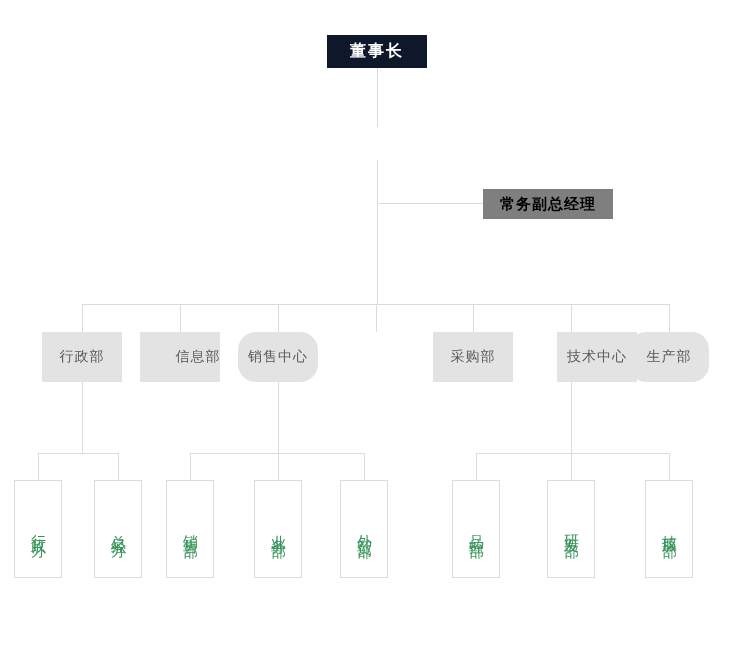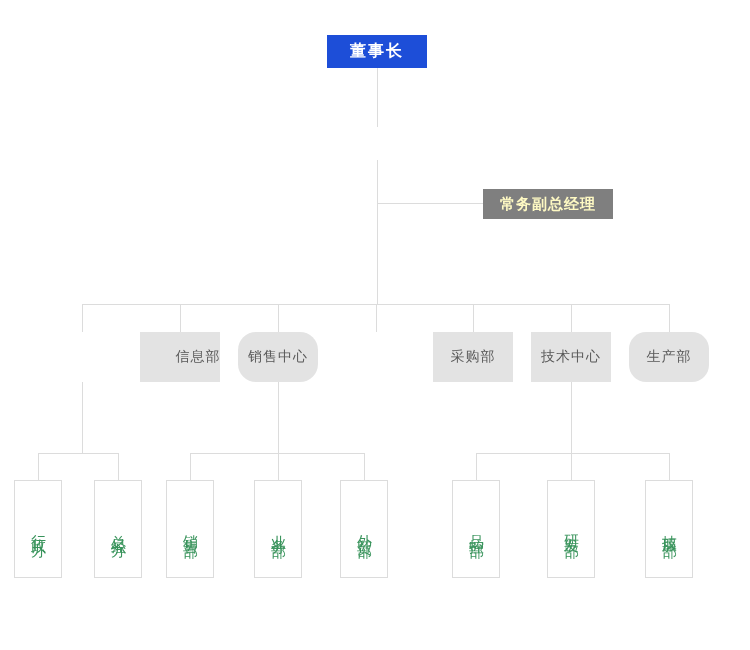--- a/index.html
+++ b/index.html
@@ -31,42 +31,42 @@
     justify-content: center;
     box-sizing: border-box;
     z-index: 2;
     text-align: center;
     white-space: nowrap;
   }
   
   .node.chairman {
     left: 327px; top: 35px;
     width: 100px; height: 33px;
-    background: #1d4ed8;
+    background: #0f172a;
     color: #ffffff;
     font-size: 16px;
     font-weight: 600;
     letter-spacing: 2px;
   }
   
   .node.gm {
     left: 327px; top: 127px;
     width: 100px; height: 33px;
     background: #F7A800;
     color: #ffffff;
     font-size: 16px;
     font-weight: 600;
     letter-spacing: 2px;
   }
   
   .node.deputy {
     left: 483px; top: 189px;
     width: 130px; height: 30px;
     background: #7F7F7F;
-    color: #fef9c3;
+    color: #000000;
     font-size: 15px;
     font-weight: 600;
     letter-spacing: 1px;
   }
   
   .node.dept {
     top: 332px;
     width: 80px; height: 50px;
     background: #E3E3E3;
     color: #595959;
@@ -119,24 +119,25 @@
   <div class="line h" style="left:476px; top:453px; width:193px;"></div>
   <div class="line v" style="left:476px; top:453px; height:27px;"></div>
   <div class="line v" style="left:571px; top:453px; height:27px;"></div>
   <div class="line v" style="left:669px; top:453px; height:27px;"></div>
 
   <div class="node chairman">董事长</div>
 
 
   <div class="node deputy">常务副总经理</div>
 
+  <div class="node dept" style="left:42px;">行政部</div>
   <div class="node dept" style="left:140px;padding-left:36px;">信息部</div>
   <div class="node dept" style="left:238px;border-radius:18px;">销售中心</div>
   <div class="node dept" style="left:433px;">采购部</div>
-  <div class="node dept" style="left:531px;">技术中心</div>
+  <div class="node dept" style="left:557px;">技术中心</div>
   <div class="node dept" style="left:629px;border-radius:17px;">生产部</div>
 
   <div class="node office" style="left:14px;">行政办</div>
   <div class="node office" style="left:94px;">总经办</div>
   <div class="node office" style="left:166px;">销售部</div>
   <div class="node office" style="left:254px;">业务部</div>
   <div class="node office" style="left:340px;">外贸部</div>
   <div class="node office" style="left:452px;">品控部</div>
   <div class="node office" style="left:547px;">研发部</div>
   <div class="node office" style="left:645px;">技服部</div>

